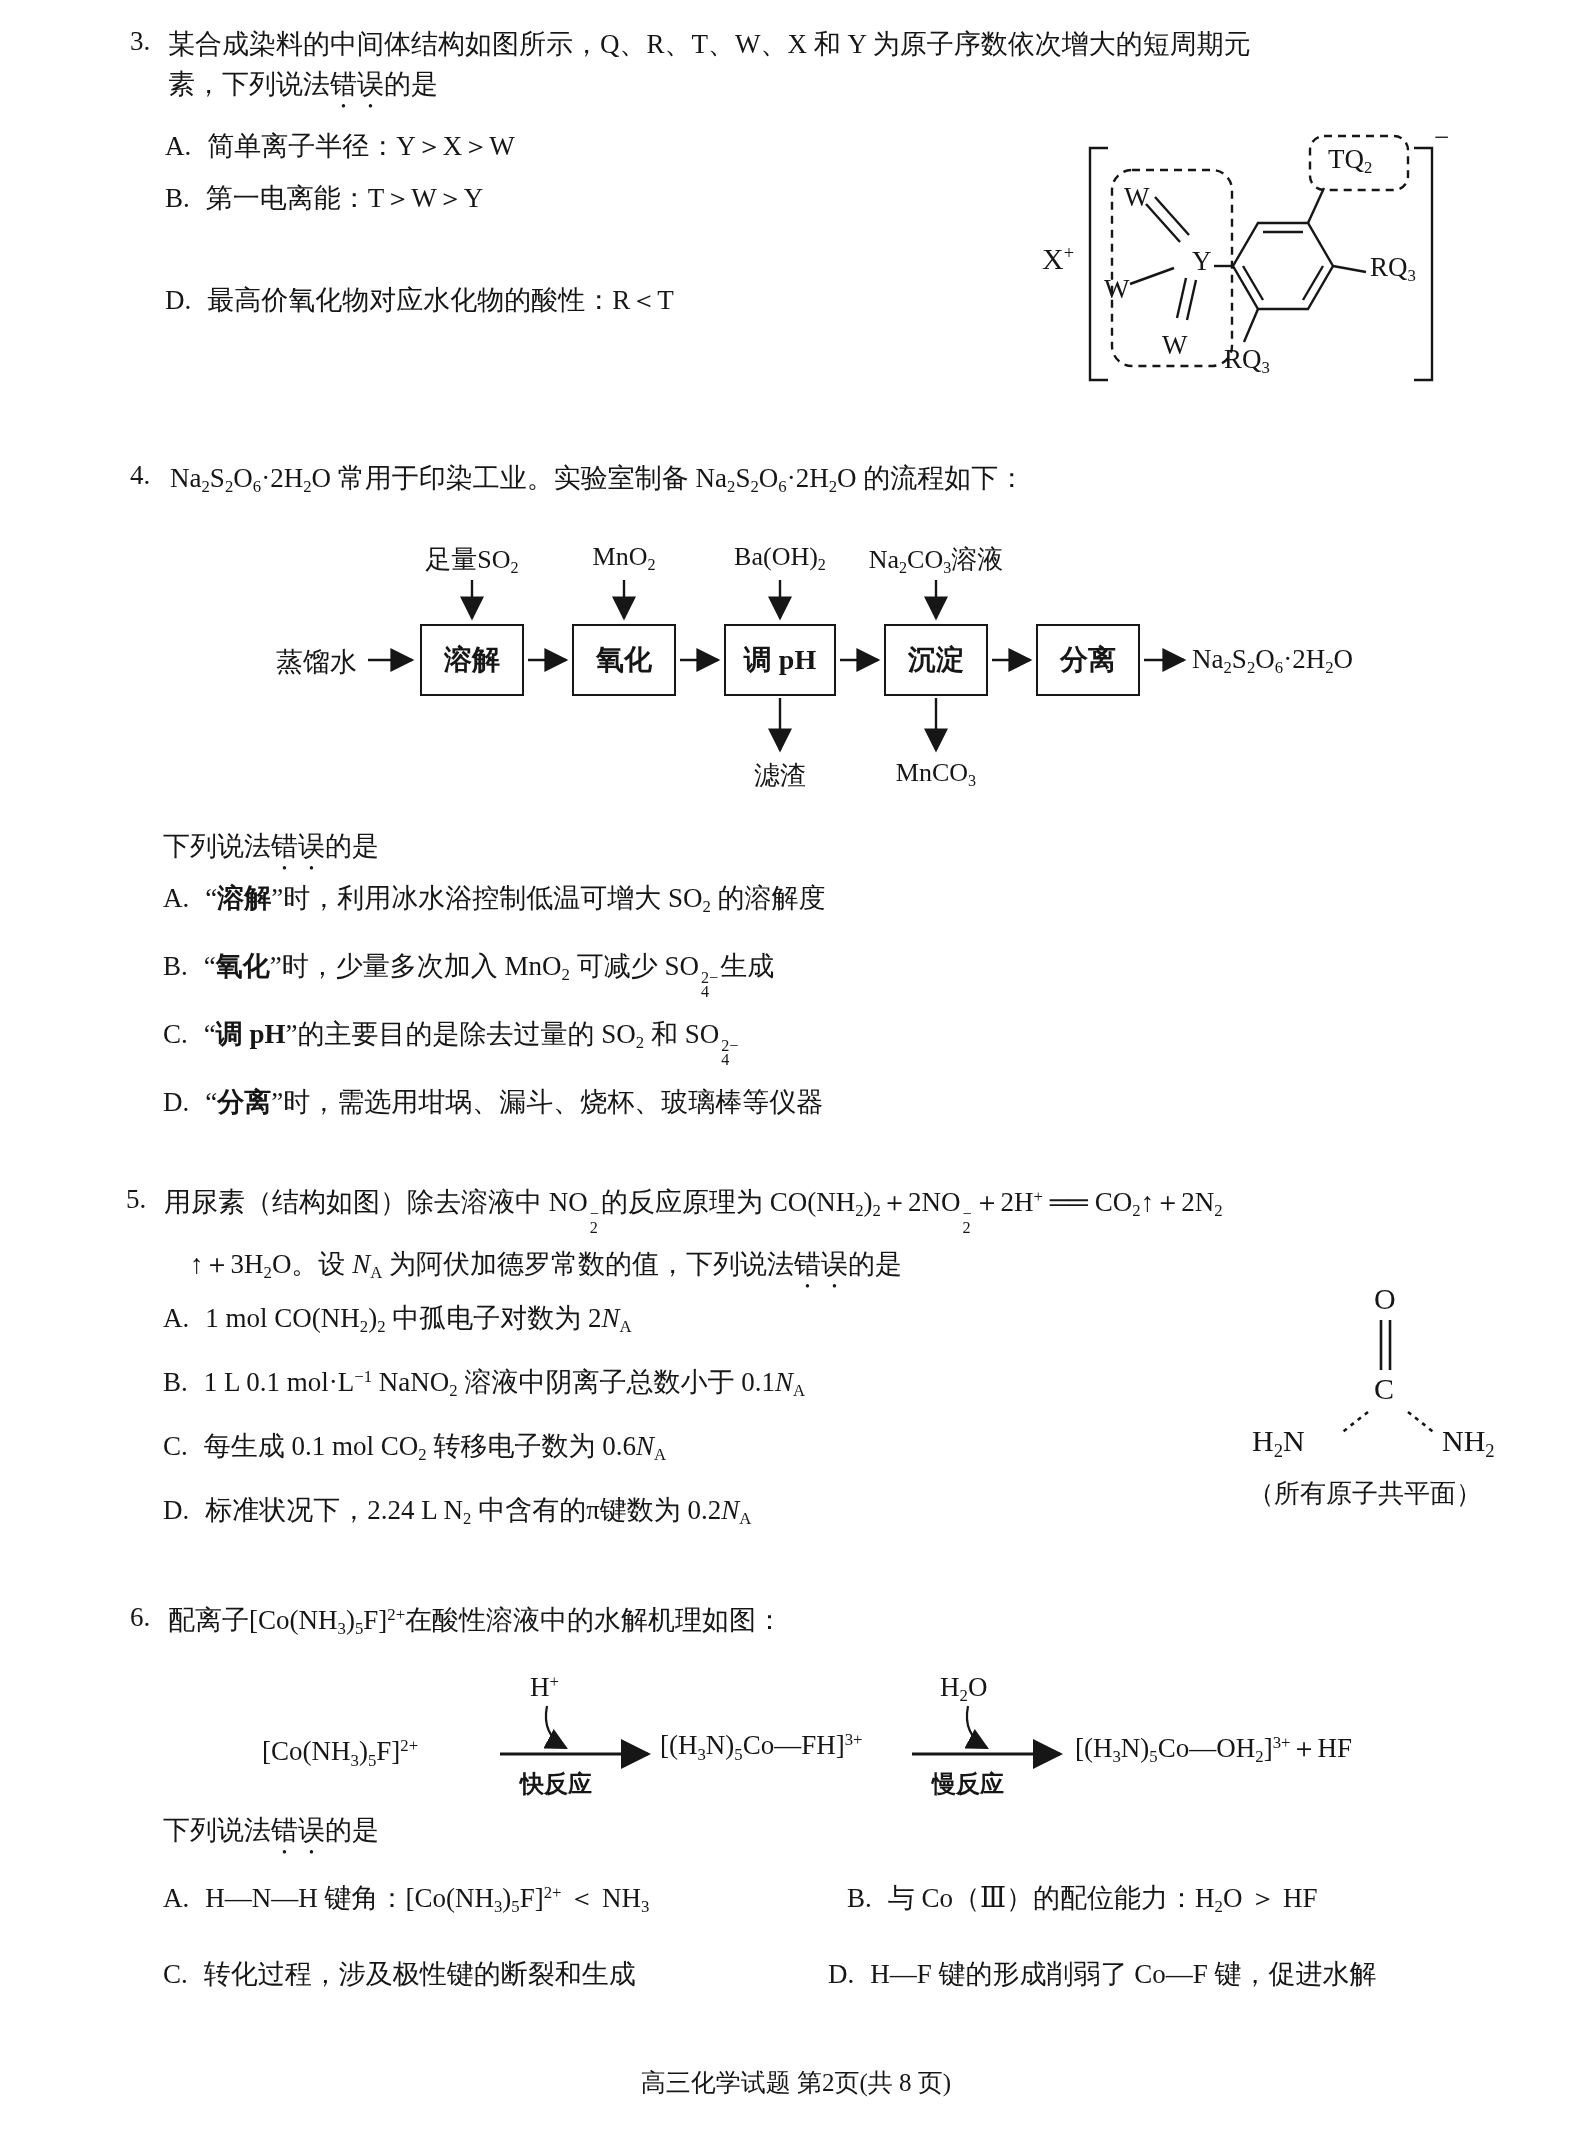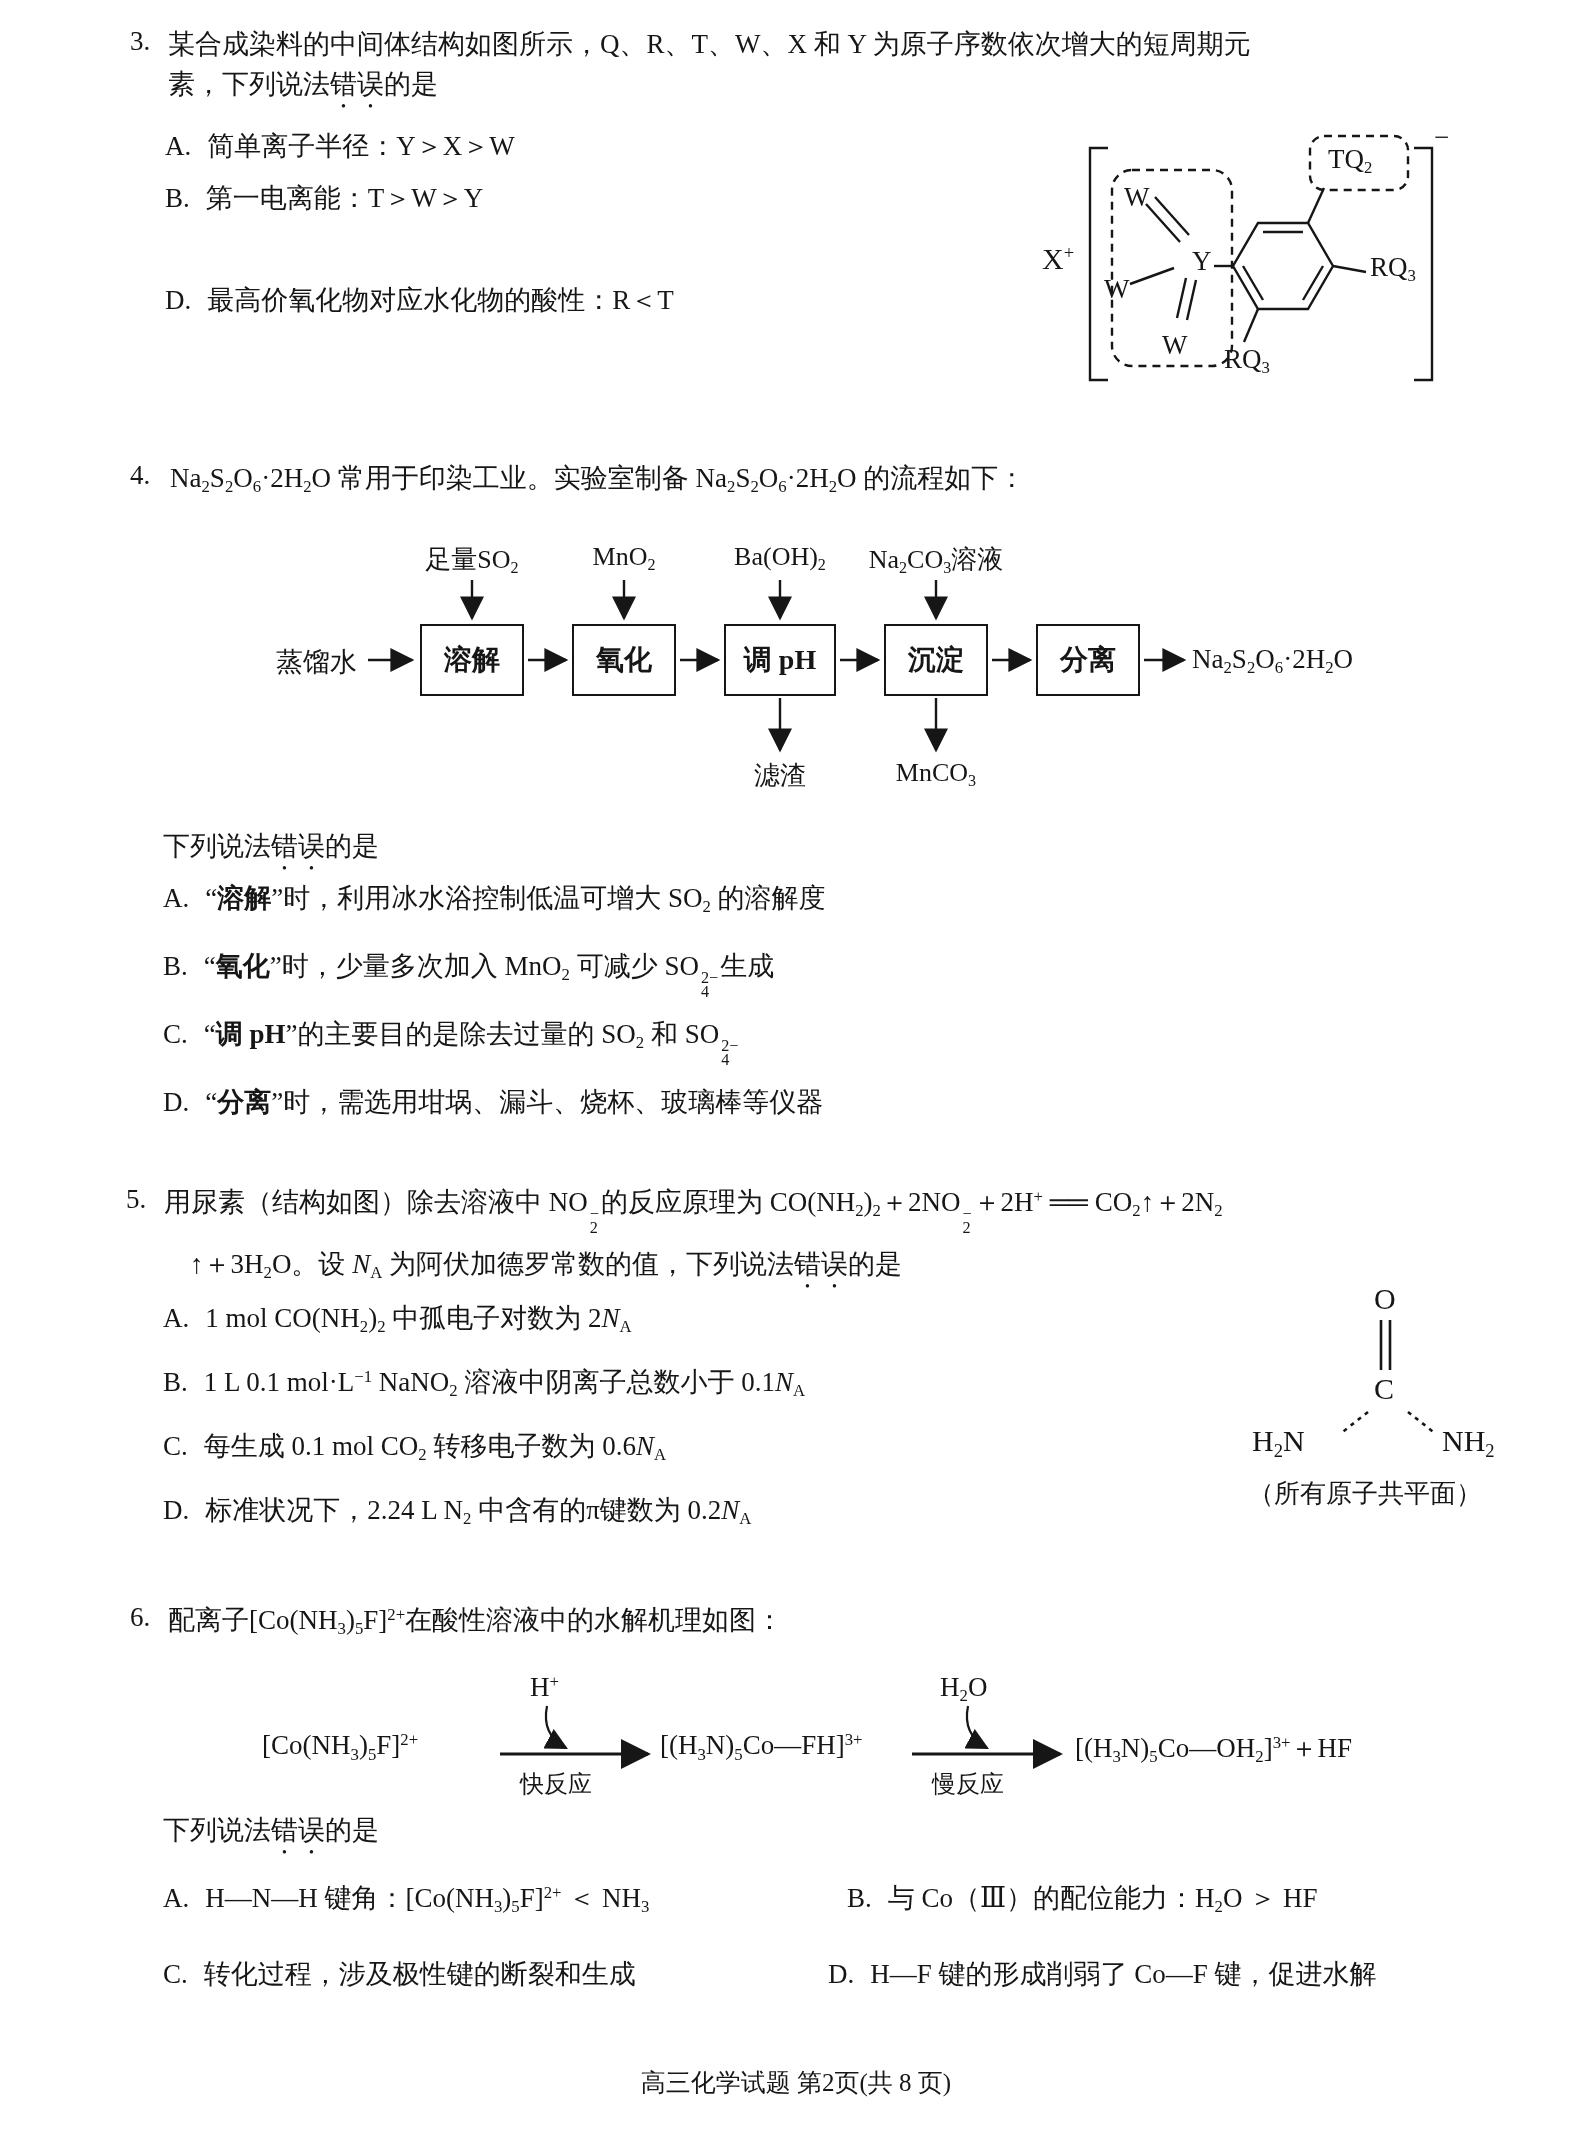--- a/index.html
+++ b/index.html
@@ -15,21 +15,21 @@
   .stk span{display:block}
   em.dots{font-style:normal;-webkit-text-emphasis:filled dot;text-emphasis:filled dot;
           -webkit-text-emphasis-position:under left;text-emphasis-position:under left}
   .diagram{position:absolute}
   .diagram svg{position:absolute;left:0;top:0}
   .dlabel{position:absolute;white-space:nowrap}
   .flow-box{position:absolute;border:2.5px solid #161616;display:flex;align-items:center;
             justify-content:center;font-weight:700;font-size:28px;background:#fff}
   .cx{transform:translateX(-50%)}
   .flow-text{font-size:26px}
-  .mech-side{font-size:24px;font-weight:400}
+  .mech-side{font-size:24px;font-weight:700}
   .footer{position:absolute;left:0;width:100%;text-align:center;font-size:25px}
   .big{font-size:30px}
 </style>
 </head>
 <body>
 
 <div class="page">
 
   <div class="abs" style="left:130px;top:26px">3.</div>
   <div class="abs" style="left:168px;top:26px">某合成染料的中间体结构如图所示，Q、R、T、W、X 和 Y 为原子序数依次增大的短周期元</div>
@@ -204,21 +204,21 @@
       </defs>
       <g stroke="#161616" stroke-width="3" fill="none">
         <line x1="500" y1="86" x2="648" y2="86" marker-end="url(#ahm)"></line>
         <line x1="912" y1="86" x2="1060" y2="86" marker-end="url(#ahm)"></line>
       </g>
       <g stroke="#161616" stroke-width="2.2" fill="none">
         <path d="M 547 38 C 543 58 551 72 566 80" marker-end="url(#ahm)"></path>
         <path d="M 968 38 C 964 58 972 72 987 80" marker-end="url(#ahm)"></path>
       </g>
     </svg>
-    <span class="dlabel" style="left:262px;top:62px">[Co(NH<sub>3</sub>)<sub>5</sub>F]<sup>2+</sup></span>
+    <span class="dlabel" style="left:262px;top:68px">[Co(NH<sub>3</sub>)<sub>5</sub>F]<sup>2+</sup></span>
     <span class="dlabel" style="left:530px;top:4px">H<sup>+</sup></span>
     <span class="dlabel mech-side" style="left:520px;top:100px">快反应</span>
     <span class="dlabel" style="left:660px;top:62px">[(H<sub>3</sub>N)<sub>5</sub>Co—FH]<sup>3+</sup></span>
     <span class="dlabel" style="left:940px;top:4px">H<sub>2</sub>O</span>
     <span class="dlabel mech-side" style="left:932px;top:100px">慢反应</span>
     <span class="dlabel" style="left:1075px;top:62px">[(H<sub>3</sub>N)<sub>5</sub>Co—OH<sub>2</sub>]<sup>3+</sup>＋HF</span>
   </div>
 
   <div class="abs" style="left:163px;top:1812px">下列说法<em class="dots">错误</em>的是</div>
   <div class="abs" style="left:163px;top:1880px">

